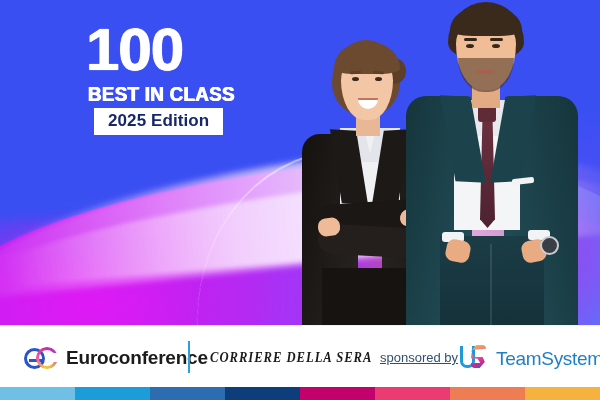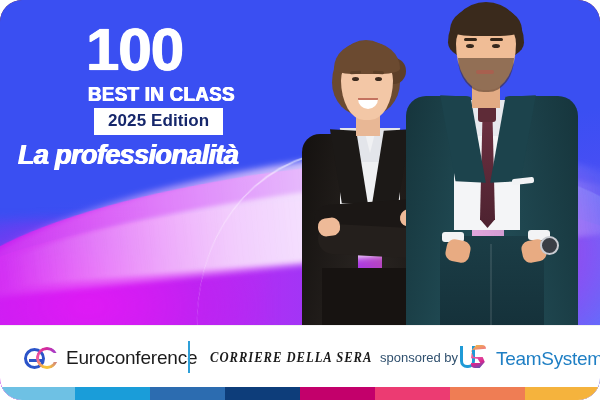--- a/index.html
+++ b/index.html
@@ -4,21 +4,20 @@
 <style>
   html,body{margin:0;padding:0;}
   body{
     width:600px;height:400px;overflow:hidden;
     font-family:"Liberation Sans", sans-serif;
     background:#ffffff;
   }
   #banner{
     position:relative;width:600px;height:400px;overflow:hidden;
     background:#7f1d1d;
-    border-radius:22px;
   }
 
   
   .bg-base{
     position:absolute;inset:0;
     background:linear-gradient(170deg,#3a4ff2 0%,#3a4ff2 42%,#4a4ef5 58%,#5a52f2 100%);
   }
   .bg-wave{
     position:absolute;left:-10%;top:42%;width:120%;height:60%;
     background:linear-gradient(100deg,#d11ef0 0%,#c61ff2 22%,#a52ef5 45%,#7d44f5 62%,#5f63f8 78%,#5a74fb 100%);
@@ -164,29 +163,29 @@
   .ec-logo{position:absolute;left:24px;top:20px;width:36px;height:26px;}
   .ec-e{position:absolute;left:0;top:3px;width:21px;height:21px;border-radius:50%;
         border:3.2px solid #2b54c9;box-sizing:border-box;}
   .ec-e:after{content:"";position:absolute;left:2px;top:8px;width:15px;height:3px;background:#2b54c9;}
   .ec-c{position:absolute;left:12px;top:2px;width:22px;height:22px;border-radius:50%;
         border:3.2px solid transparent;box-sizing:border-box;
         background:conic-gradient(from 200deg,#f5c33c 0deg,#ef5aa0 70deg,#d6289a 150deg,#a83cc8 210deg,#f5c33c 330deg) border-box;
         -webkit-mask:linear-gradient(#000 0 0) padding-box, linear-gradient(#000 0 0);
         -webkit-mask-composite:xor;mask-composite:exclude;}
   .ec-cgap{position:absolute;left:27px;top:8px;width:9px;height:9px;background:#fff;}
-  .euro-name{position:absolute;left:66px;top:22px;font-size:19px;line-height:22px;font-weight:400;color:#1b1b1b;letter-spacing:-.2px;}
+  .euro-name{position:absolute;left:66px;top:22px;font-size:19px;line-height:22px;font-weight:700;color:#1b1b1b;letter-spacing:-.2px;}
 
   .divider{position:absolute;left:188px;top:16px;width:2px;height:32px;background:#2e9fd8;}
 
   .corriere{position:absolute;left:210px;top:25px;font-family:"Liberation Serif",serif;
             font-size:14px;line-height:16px;font-weight:700;font-style:italic;color:#1b1b1b;
             letter-spacing:1.1px;transform:scaleX(.9);transform-origin:left center;}
 
-  .sponsored{position:absolute;left:380px;top:25px;font-size:13px;line-height:15px;color:#30506e;}
+  .sponsored{position:absolute;left:380px;top:25px;font-size:13px;line-height:15px;color:#30506e;text-decoration:underline;}
 
   .ts-mark{position:absolute;left:460px;top:18px;width:28px;height:28px;}
   .ts-u{position:absolute;left:0;top:3px;width:15px;height:22px;
         border:3.4px solid #1f9ad6;border-top:none;border-radius:0 0 7px 7px;box-sizing:border-box;}
   .ts-s{position:absolute;left:11px;top:2px;width:15px;height:23px;border-radius:4px;
         background:linear-gradient(160deg,#f0c23c 0%,#ef5aa0 45%,#d4268f 72%,#2d63c4 100%);
         clip-path:polygon(100% 0,35% 0,0 26%,18% 52%,78% 52%,92% 74%,58% 100%,0 100%,0 78%,62% 78%,44% 60%,0 58%,6% 22%,100% 16%);}
   .ts-name{position:absolute;left:496px;top:23px;font-size:19px;line-height:22px;color:#1f7fc4;letter-spacing:-.3px;}
 
   .stripe{position:absolute;left:0;bottom:0;width:600px;height:13px;display:flex;}
@@ -263,21 +262,20 @@
       <div class="m-handr"></div>
       <div class="m-watch"></div>
     </div>
   </div>
 
   <div class="headline">
     <div class="hundred">100</div>
     <div class="bic">BEST IN CLASS</div>
     <div class="edition">2025 Edition</div>
     <div class="tagline">
-      <span class="tag1">La professionalità</span>
     </div>
   </div>
 
   <div class="footer">
     <div class="footer-top-edge"></div>
     <div class="foot-inner">
 
       <div class="ec-logo">
         <div class="ec-e"></div>
         <div class="ec-c"></div>

